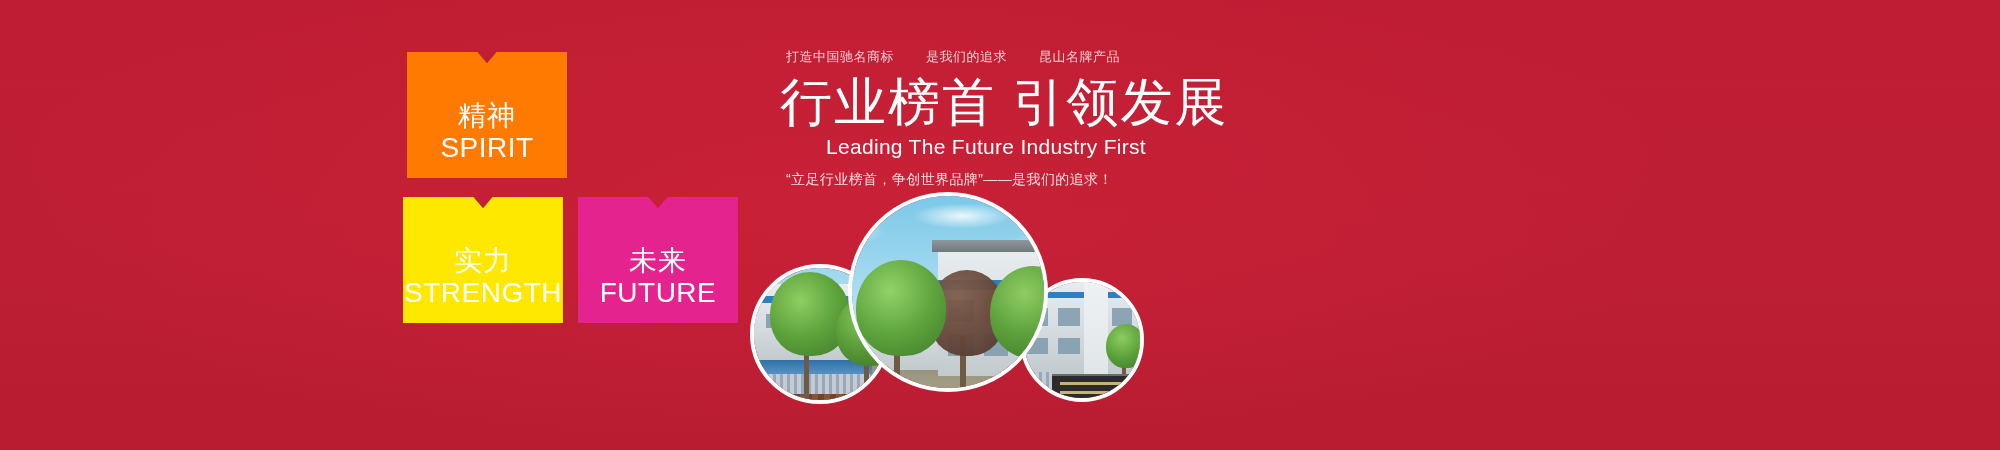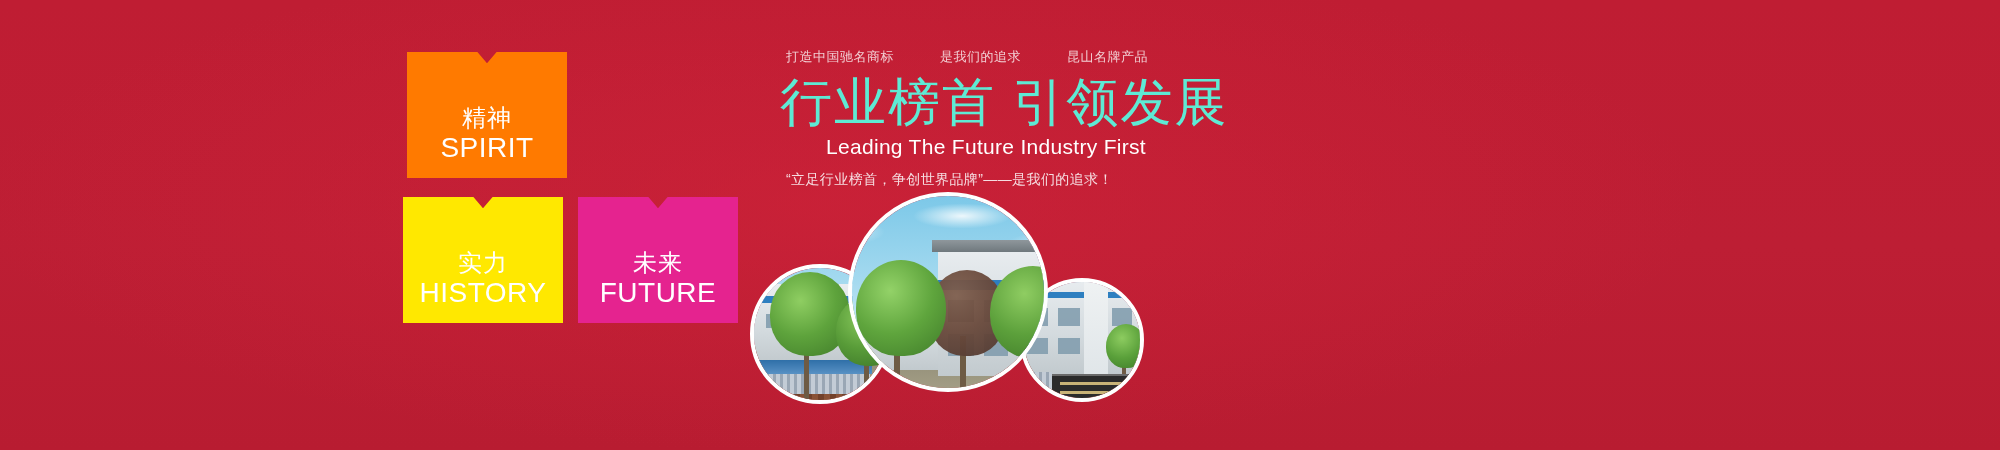--- a/index.html
+++ b/index.html
@@ -35,21 +35,21 @@
     justify-content: flex-end;
     padding-bottom: 14px;
     box-sizing: border-box;
     color: #ffffff;
     -webkit-clip-path: polygon(
       0% 0%, 44% 0%, 50% 9%, 56% 0%, 100% 0%, 100% 100%, 0% 100%);
     clip-path: polygon(
       0% 0%, 44% 0%, 50% 9%, 56% 0%, 100% 0%, 100% 100%, 0% 100%);
   }
   .tile .cn {
-    font-size: 24px;
+    font-size: 28px;
     line-height: 1.12;
     letter-spacing: 1px;
     font-weight: 400;
     text-align: center;
   }
   .tile .en {
     font-size: 28px;
     line-height: 1.15;
     letter-spacing: 0.5px;
     font-weight: 400;
@@ -63,34 +63,34 @@
   
   #headline-block {
     position: absolute;
     left: 780px;
     top: 48px;
     width: 420px;
   }
   #eyebrow-row {
     display: flex;
     align-items: baseline;
-    gap: 46px;
+    gap: 32px;
     padding-left: 6px;
     margin-bottom: 6px;
   }
   .eyebrow-item {
     font-size: 13px;
     color: #f2ced3;
     letter-spacing: 0.5px;
     white-space: nowrap;
   }
   #main-headline {
     font-size: 52px;
     line-height: 1.18;
-    color: #5eead4;
+    color: #ffffff;
     letter-spacing: 2px;
     white-space: nowrap;
     font-weight: 400;
     margin-bottom: 2px;
   }
   #sub-headline {
     font-size: 21px;
     color: #ffffff;
     letter-spacing: 0.3px;
     white-space: nowrap;
@@ -198,21 +198,21 @@
   <div id="bg-vignette"></div>
 
   <div class="tile" id="tile-spirit" style="background:#ff7a00">
     <div class="cn">精神</div>
     <div class="en">SPIRIT</div>
   </div>
 
 
   <div class="tile" id="tile-strength" style="background:#ffe800">
     <div class="cn">实力</div>
-    <div class="en">HISTORY</div>
+    <div class="en">STRENGTH</div>
   </div>
 
   <div class="tile" id="tile-future" style="background:#e5238f">
     <div class="cn">未来</div>
     <div class="en">FUTURE</div>
   </div>
 
   <div id="headline-block">
 
     <div id="eyebrow-row">

